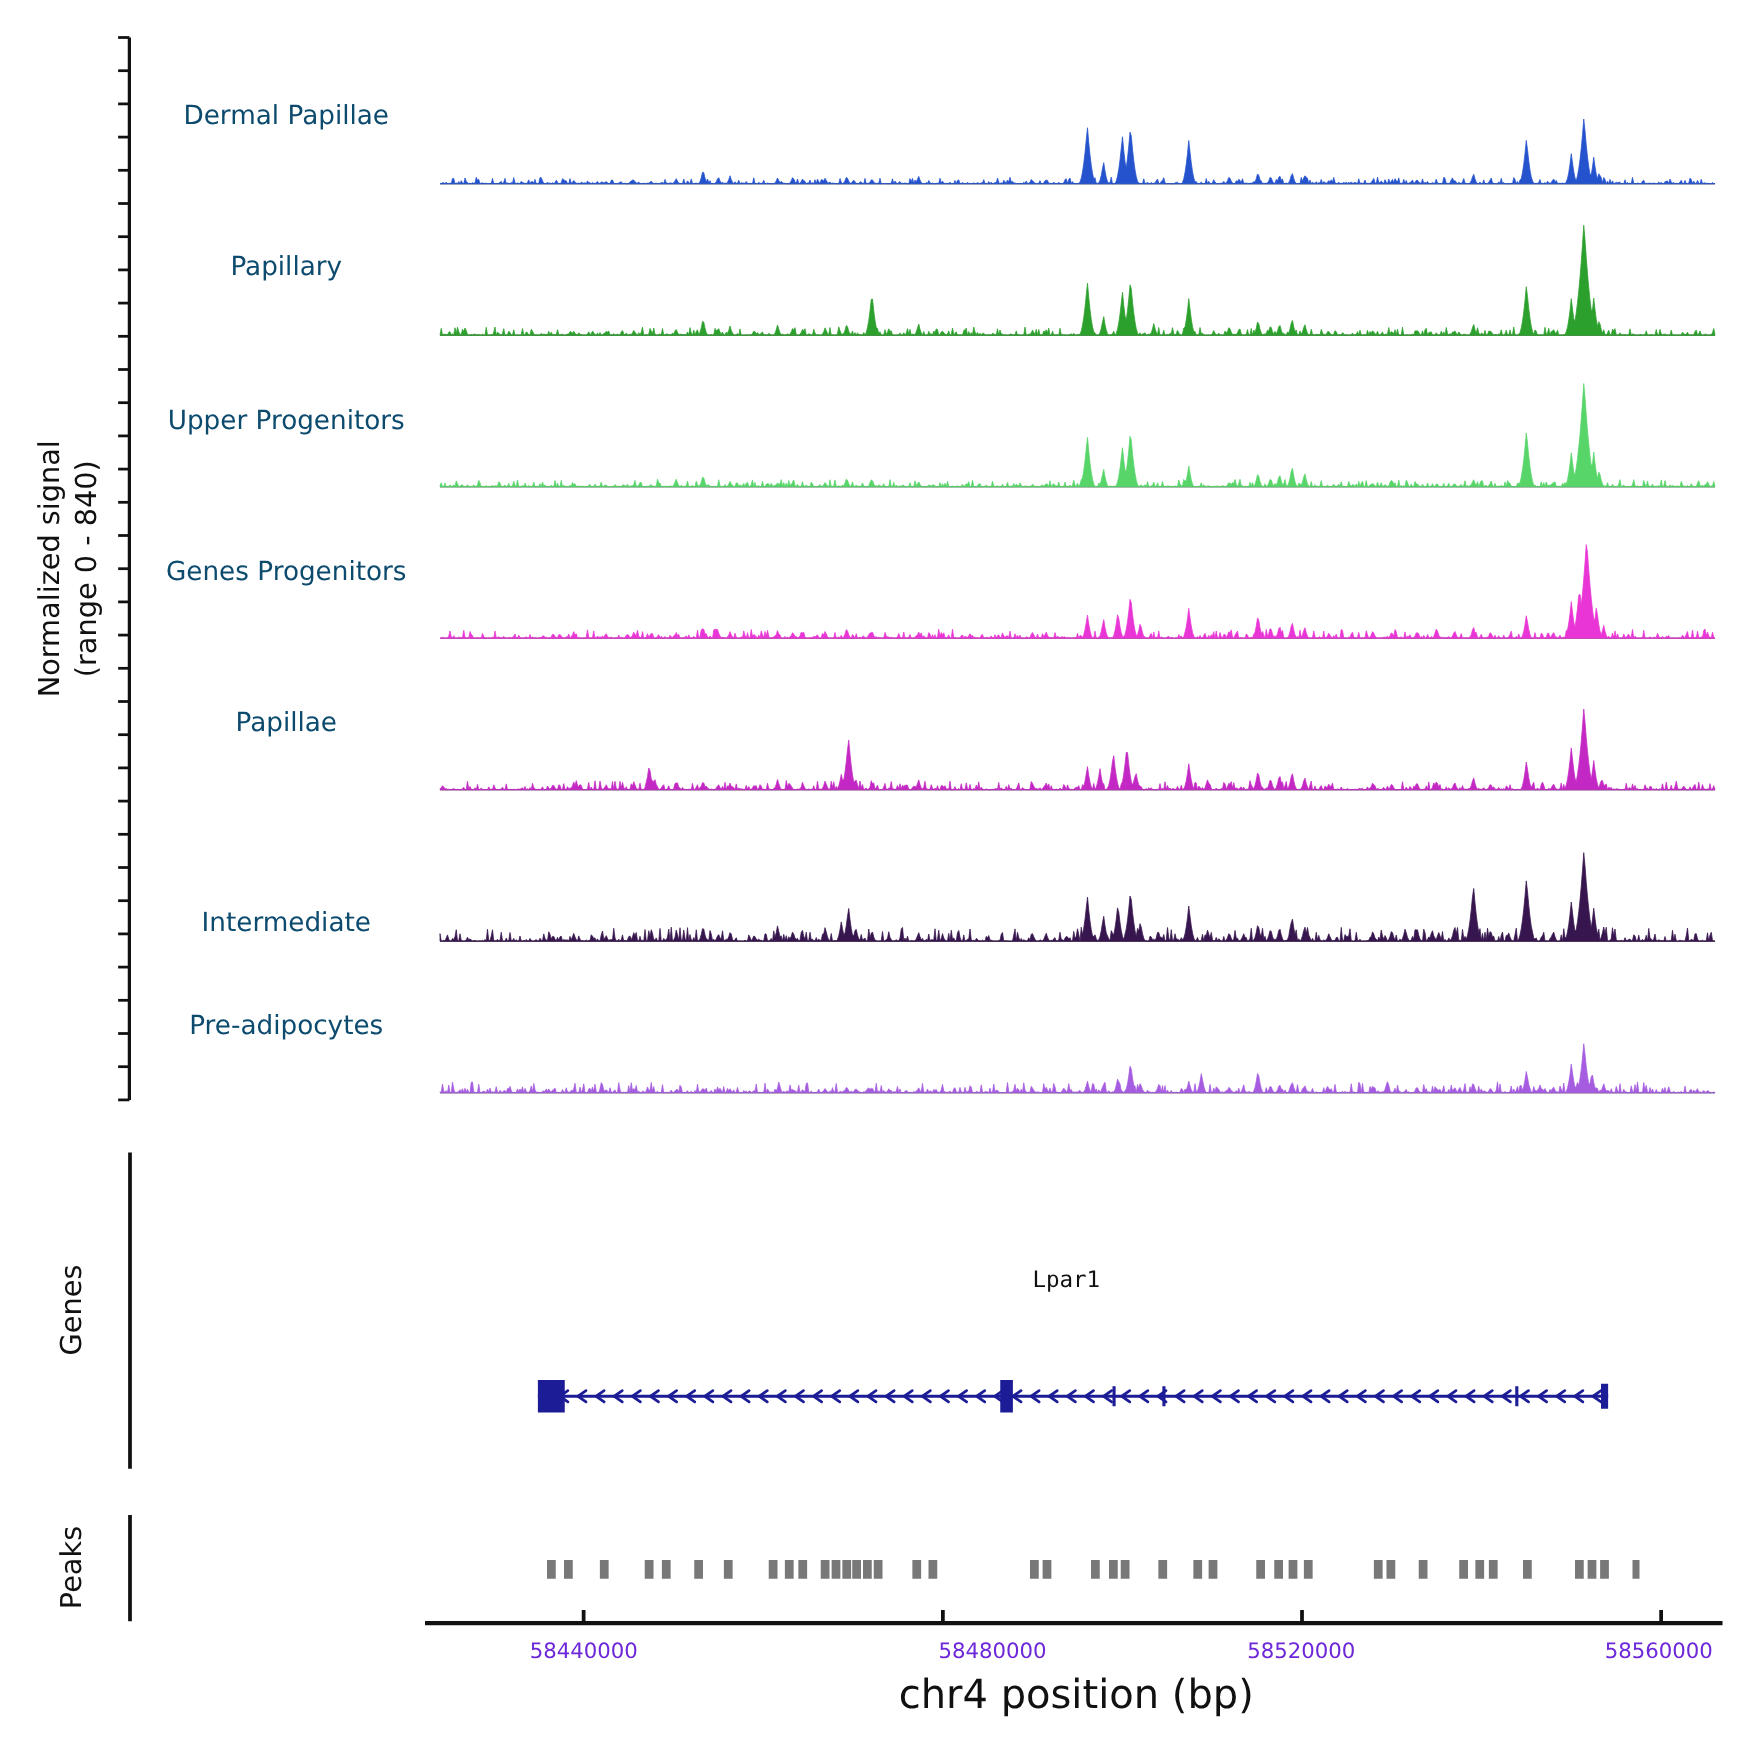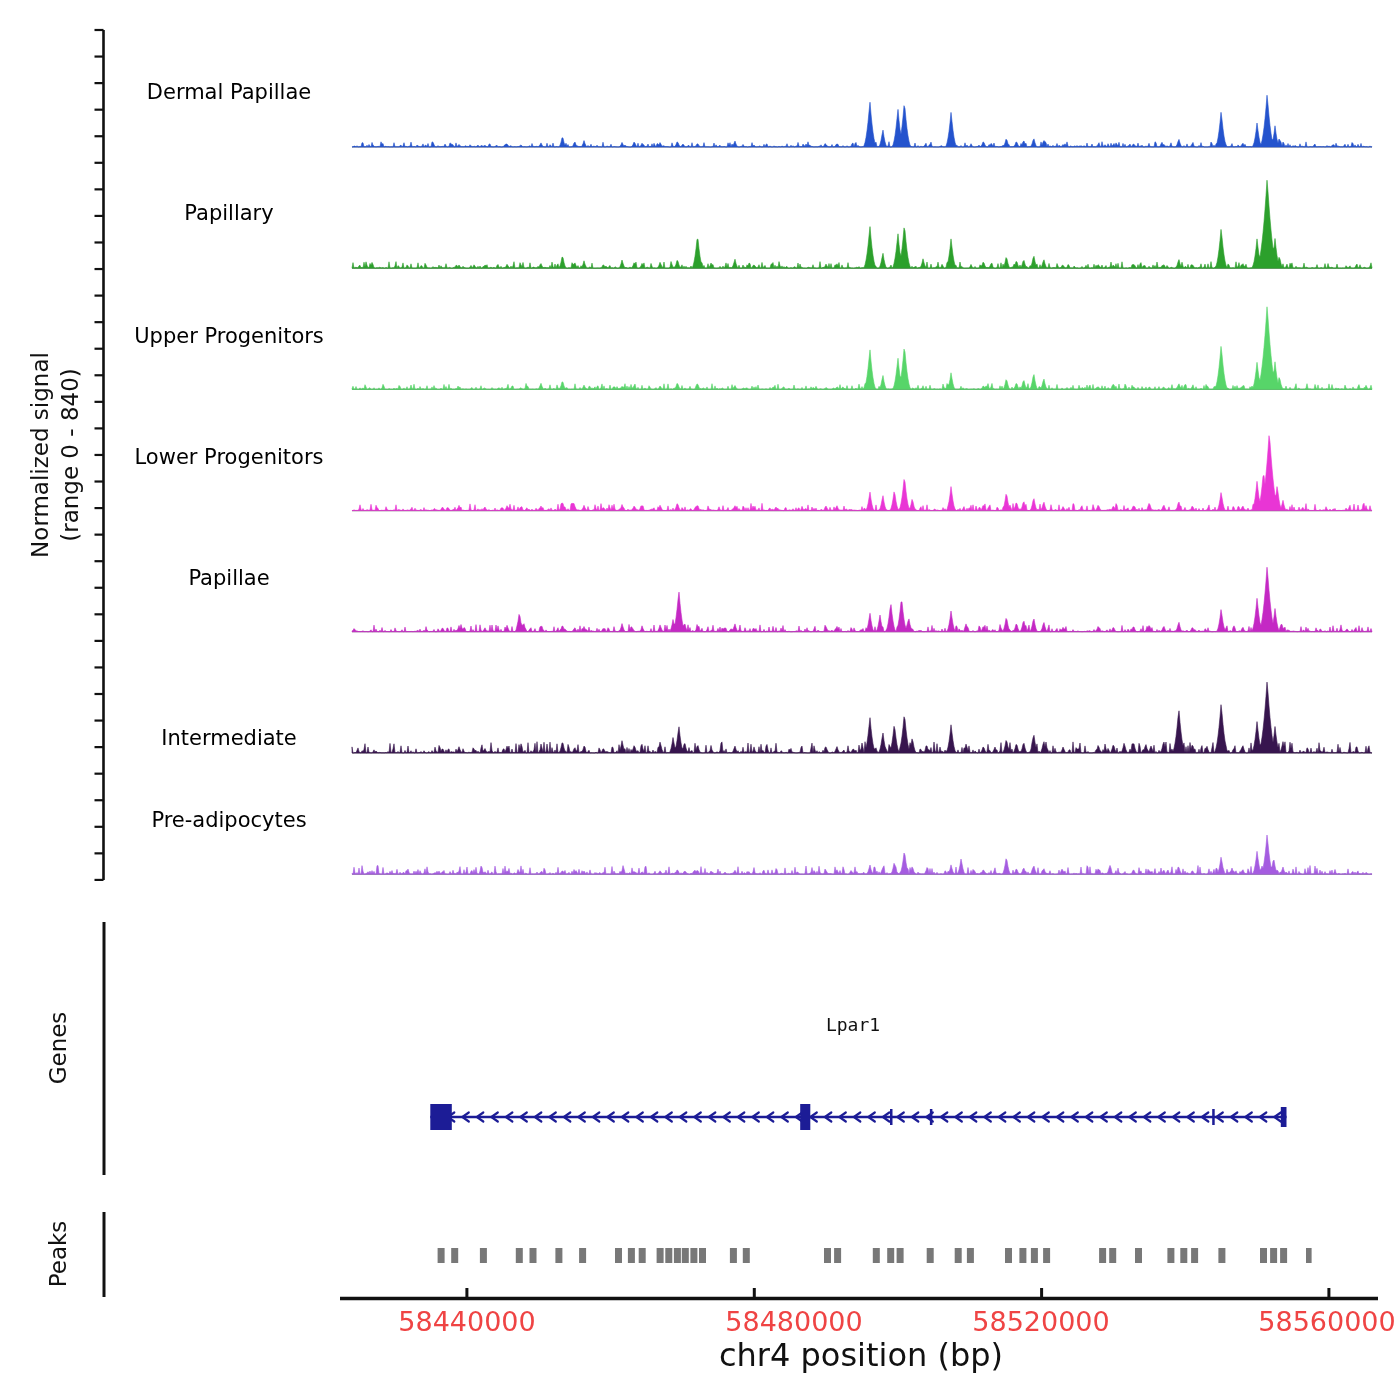--- a/index.html
+++ b/index.html
@@ -1,25 +1,25 @@
 <!DOCTYPE html>
 <html><head>
 <meta charset="utf-8">
 <style>
   html,body{margin:0;padding:0;background:#ffffff;}
   #canvas{position:relative;width:1400px;height:1400px;background:#ffffff;overflow:hidden;
           font-family:"DejaVu Sans","Liberation Sans",sans-serif;color:#1a1a1a;}
   #fig{position:absolute;left:0;top:0;}
   .lbl{position:absolute;transform:translate(-50%,-50%);white-space:nowrap;}
-  .track-label{font-size:21px;color:#000000;}
+  .track-label{font-size:21px;color:#0c4a6e;}
   .rot{transform:translate(-50%,-50%) rotate(-90deg);text-align:center;}
   .yaxis-label{font-size:23px;line-height:1.3;color:#111;}
   .section-label{font-size:23px;color:#111;}
   .gene-label{font-size:18px;font-family:"DejaVu Sans Mono","Liberation Mono",monospace;color:#111;}
-  .xtick-label{font-size:27px;color:#ef4444;}
+  .xtick-label{font-size:17px;color:#6d28d9;}
   .xaxis-title{font-size:32px;color:#111;}
 </style>
 </head>
 <body>
 
 <div id="canvas">
   <svg id="fig" width="1400" height="1400" viewBox="0 0 1400 1400">
       <line x1="103.5" y1="30" x2="103.5" y2="880" stroke="#111" stroke-width="2.6"></line>
       <line x1="94.5" y1="30" x2="103.5" y2="30" stroke="#111" stroke-width="2.2"></line>
       <line x1="94.5" y1="56.56" x2="103.5" y2="56.56" stroke="#111" stroke-width="2.2"></line>
@@ -184,21 +184,21 @@
     </svg>
 
   <div class="lbl rot yaxis-label" style="left:56px;top:455px;">
     <div>Normalized signal</div>
     <div>(range 0 - 840)</div>
   </div>
 
   <div class="lbl track-label" style="left:229px;top:92px;">Dermal Papillae</div>
   <div class="lbl track-label" style="left:229px;top:213px;">Papillary</div>
   <div class="lbl track-label" style="left:229px;top:336px;">Upper Progenitors</div>
-  <div class="lbl track-label" style="left:229px;top:457px;">Lower Progenitors</div>
+  <div class="lbl track-label" style="left:229px;top:457px;">Genes Progenitors</div>
   <div class="lbl track-label" style="left:229px;top:578px;">Papillae</div>
   <div class="lbl track-label" style="left:229px;top:700px;margin-top:38px;">Intermediate</div>
   <div class="lbl track-label" style="left:229px;top:820px;">Pre-adipocytes</div>
 
   <div class="lbl rot section-label" style="left:58px;top:1048px;">Genes</div>
   <div class="lbl rot section-label" style="left:58px;top:1254px;">Peaks</div>
 
   <div class="lbl gene-label" style="left:853px;top:1024px;">Lpar1</div>
 
   <div class="lbl xtick-label" style="left:467px;top:1321px;">58440000</div>

